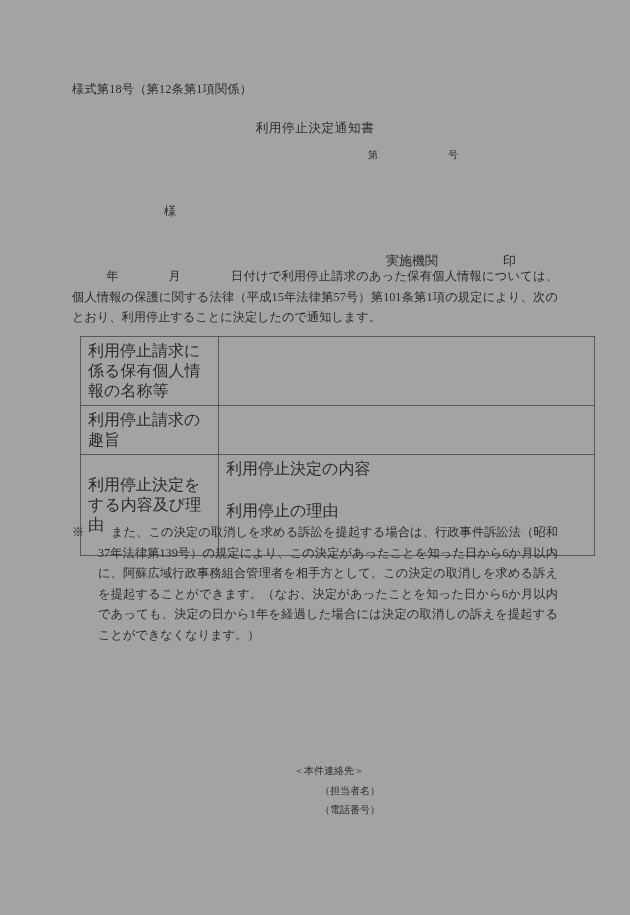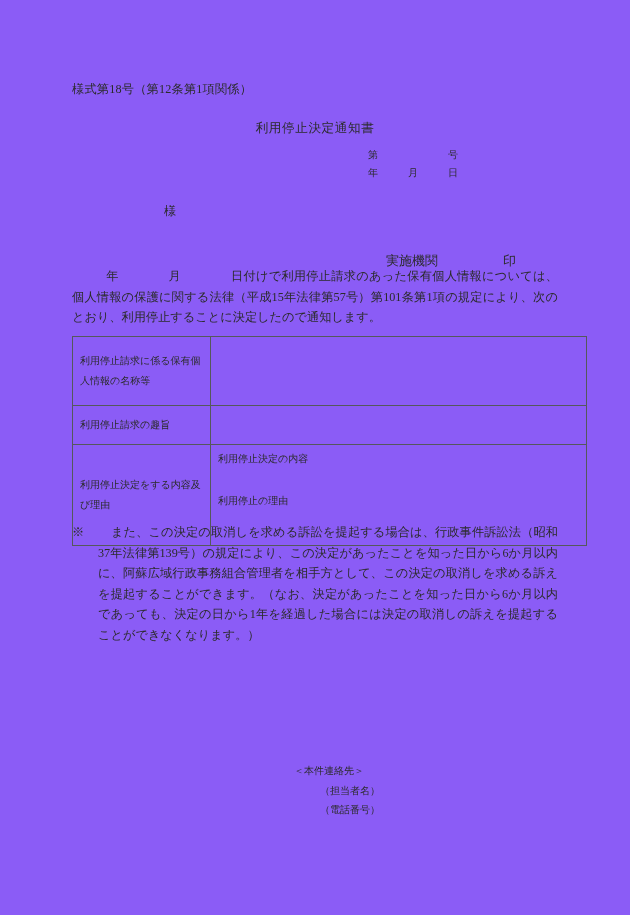--- a/index.html
+++ b/index.html
@@ -9,21 +9,21 @@
     background: #ffffff;
   }
   body {
     font-family: "Liberation Serif", "DejaVu Serif", serif;
     color: #2b2b2b;
   }
   #page {
     position: relative;
     width: 630px;
     height: 915px;
-    background: #8b5cf6;
+    background: #a3a3a3;
     overflow: hidden;
     box-sizing: border-box;
   }
   .doc {
     position: absolute;
     left: 72px;
     top: 0;
     width: 486px;
   }
 
@@ -93,26 +93,26 @@
     font-size: 12.2px;
     line-height: 20.5px;
     text-align: justify;
     text-justify: inter-ideograph;
   }
   .blank-indent { display: inline-block; width: 34px; }
 
   
   table.form-table {
     position: absolute;
-    left: 0;
+    left: 8px;
     top: 336px;
     width: 486px;
     border-collapse: collapse;
     table-layout: fixed;
-    font-size: 10px;
+    font-size: 16px;
   }
   table.form-table td {
     border: 1px solid #55585c;
     vertical-align: middle;
     padding: 4px 7px;
     line-height: 20px;
   }
   td.label-col {
     width: 123px;
     vertical-align: top;
@@ -171,21 +171,20 @@
 
 <div id="page">
   <div class="doc">
 
     <div class="form-no">様式第18号（第12条第1項関係）</div>
 
     <div class="doc-title">利用停止決定通知書</div>
 
     <div class="ref-block">
       <div class="ref-line">第　　　　　　　号</div>
-      <div class="ref-line">年　　　月　　　日</div>
     </div>
 
     <div class="addressee">様</div>
 
     <div class="agency">実施機関　　　　　印</div>
 
     <div class="body-para">
       <span class="blank-indent"></span><span>年　　　　月　　　　日付けで利用停止請求のあった保有個人情報については、個人情報の保護に関する法律（平成15年法律第57号）第101条第1項の規定により、次のとおり、利用停止することに決定したので通知します。</span>
     </div>
 

